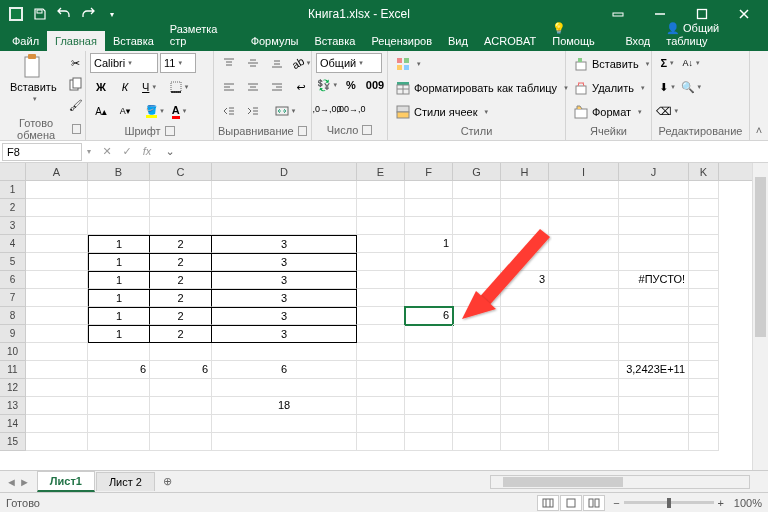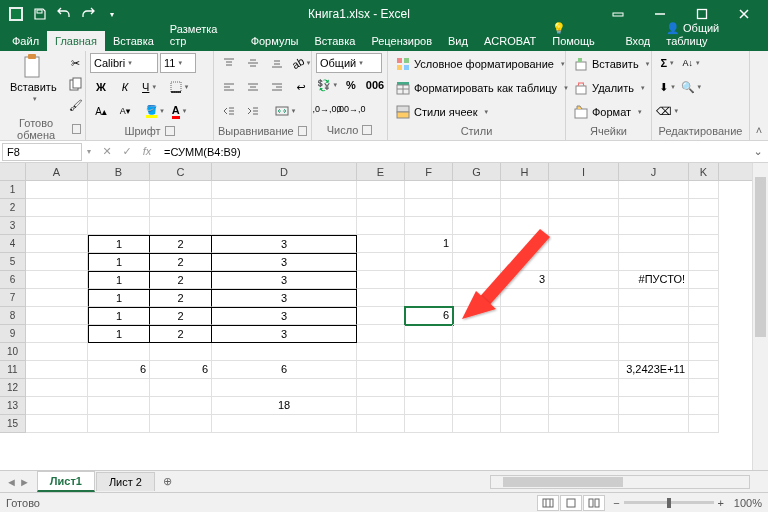--- a/index.html
+++ b/index.html
@@ -317,21 +317,21 @@
         </div>
       <div class="font-row">
         <div class="small-btn">
             <span>💱</span>
             <span class="dd-arrow">▾</span>
           </div>
         <div class="small-btn">
             <b>%</b>
           </div>
         <div class="small-btn">
-            <b>006</b>
+            <b>009</b>
           </div>
       </div>
       <div class="font-row">
         <div class="small-btn" style="font-size:9px">,0→,00</div>
         <div class="small-btn" style="font-size:9px">,00→,0</div>
       </div>
     </div>
     <div class="ribbon-group-label">
         <span>Число</span>
         <span class="dialog-launcher"></span>
@@ -342,21 +342,20 @@
     <div class="ribbon-group-content" style="flex-direction:column">
       <div class="styles-btn">
           <span class="mini-icon">
             <svg width="14" height="14">
               <rect x="1" y="1" width="5" height="5" fill="#e88"></rect>
               <rect x="8" y="1" width="5" height="5" fill="#8c8"></rect>
               <rect x="1" y="8" width="5" height="5" fill="#fc6"></rect>
               <rect x="8" y="8" width="5" height="5" fill="#8cf"></rect>
             </svg>
           </span>
-          <span>Условное форматирование</span>
           <span class="dd-arrow">▾</span>
         </div>
       <div class="styles-btn">
           <span class="mini-icon">
             <svg width="14" height="14">
               <rect x="1" y="1" width="12" height="3" fill="#4a8"></rect>
               <rect x="1" y="4" width="12" height="9" fill="none" stroke="#888"></rect>
               <line x1="7" y1="4" x2="7" y2="13" stroke="#888"></line>
               <line x1="1" y1="8" x2="13" y2="8" stroke="#888"></line>
             </svg>
@@ -455,21 +454,20 @@
 </div>
 
 <div class="formulabar">
   <input class="namebox" value="F8" style="">
   <span style="color:#999;font-size:8px;padding:0 3px">▾</span>
   <div class="fx-controls">
     <span class="fx-btn">✕</span>
     <span class="fx-btn">✓</span>
     <span class="fx-btn"><i>fx</i></span>
   </div>
-  <input class="formula-input" value="=СУММ(B4:B9)" style="">
   <div class="expand-fb">⌄</div>
 </div>
 
 <div class="sheet-area">
   <div class="col-headers">
     <div class="corner"></div>
     <div id="colhdrs" style="display: flex;">
         <div class="col-h" style="width: 62px;">A</div>
         <div class="col-h" style="width: 62px;">B</div>
         <div class="col-h" style="width: 62px;">C</div>
@@ -660,20 +658,34 @@
         <div class="cell tcenter" style="width: 145px;">18</div>
         <div class="cell" style="width: 48px;"></div>
         <div class="cell" style="width: 48px;"></div>
         <div class="cell" style="width: 48px;"></div>
         <div class="cell" style="width: 48px;"></div>
         <div class="cell" style="width: 70px;"></div>
         <div class="cell" style="width: 70px;"></div>
         <div class="cell" style="width: 30px;"></div>
       </div>
       <div class="row">
+        <div class="row-h">14</div>
+        <div class="cell" style="width: 62px;"></div>
+        <div class="cell" style="width: 62px;"></div>
+        <div class="cell" style="width: 62px;"></div>
+        <div class="cell" style="width: 145px;"></div>
+        <div class="cell" style="width: 48px;"></div>
+        <div class="cell" style="width: 48px;"></div>
+        <div class="cell" style="width: 48px;"></div>
+        <div class="cell" style="width: 48px;"></div>
+        <div class="cell" style="width: 70px;"></div>
+        <div class="cell" style="width: 70px;"></div>
+        <div class="cell" style="width: 30px;"></div>
+      </div>
+      <div class="row">
         <div class="row-h">15</div>
         <div class="cell" style="width: 62px;"></div>
         <div class="cell" style="width: 62px;"></div>
         <div class="cell" style="width: 62px;"></div>
         <div class="cell" style="width: 145px;"></div>
         <div class="cell" style="width: 48px;"></div>
         <div class="cell" style="width: 48px;"></div>
         <div class="cell" style="width: 48px;"></div>
         <div class="cell" style="width: 48px;"></div>
         <div class="cell" style="width: 70px;"></div>

